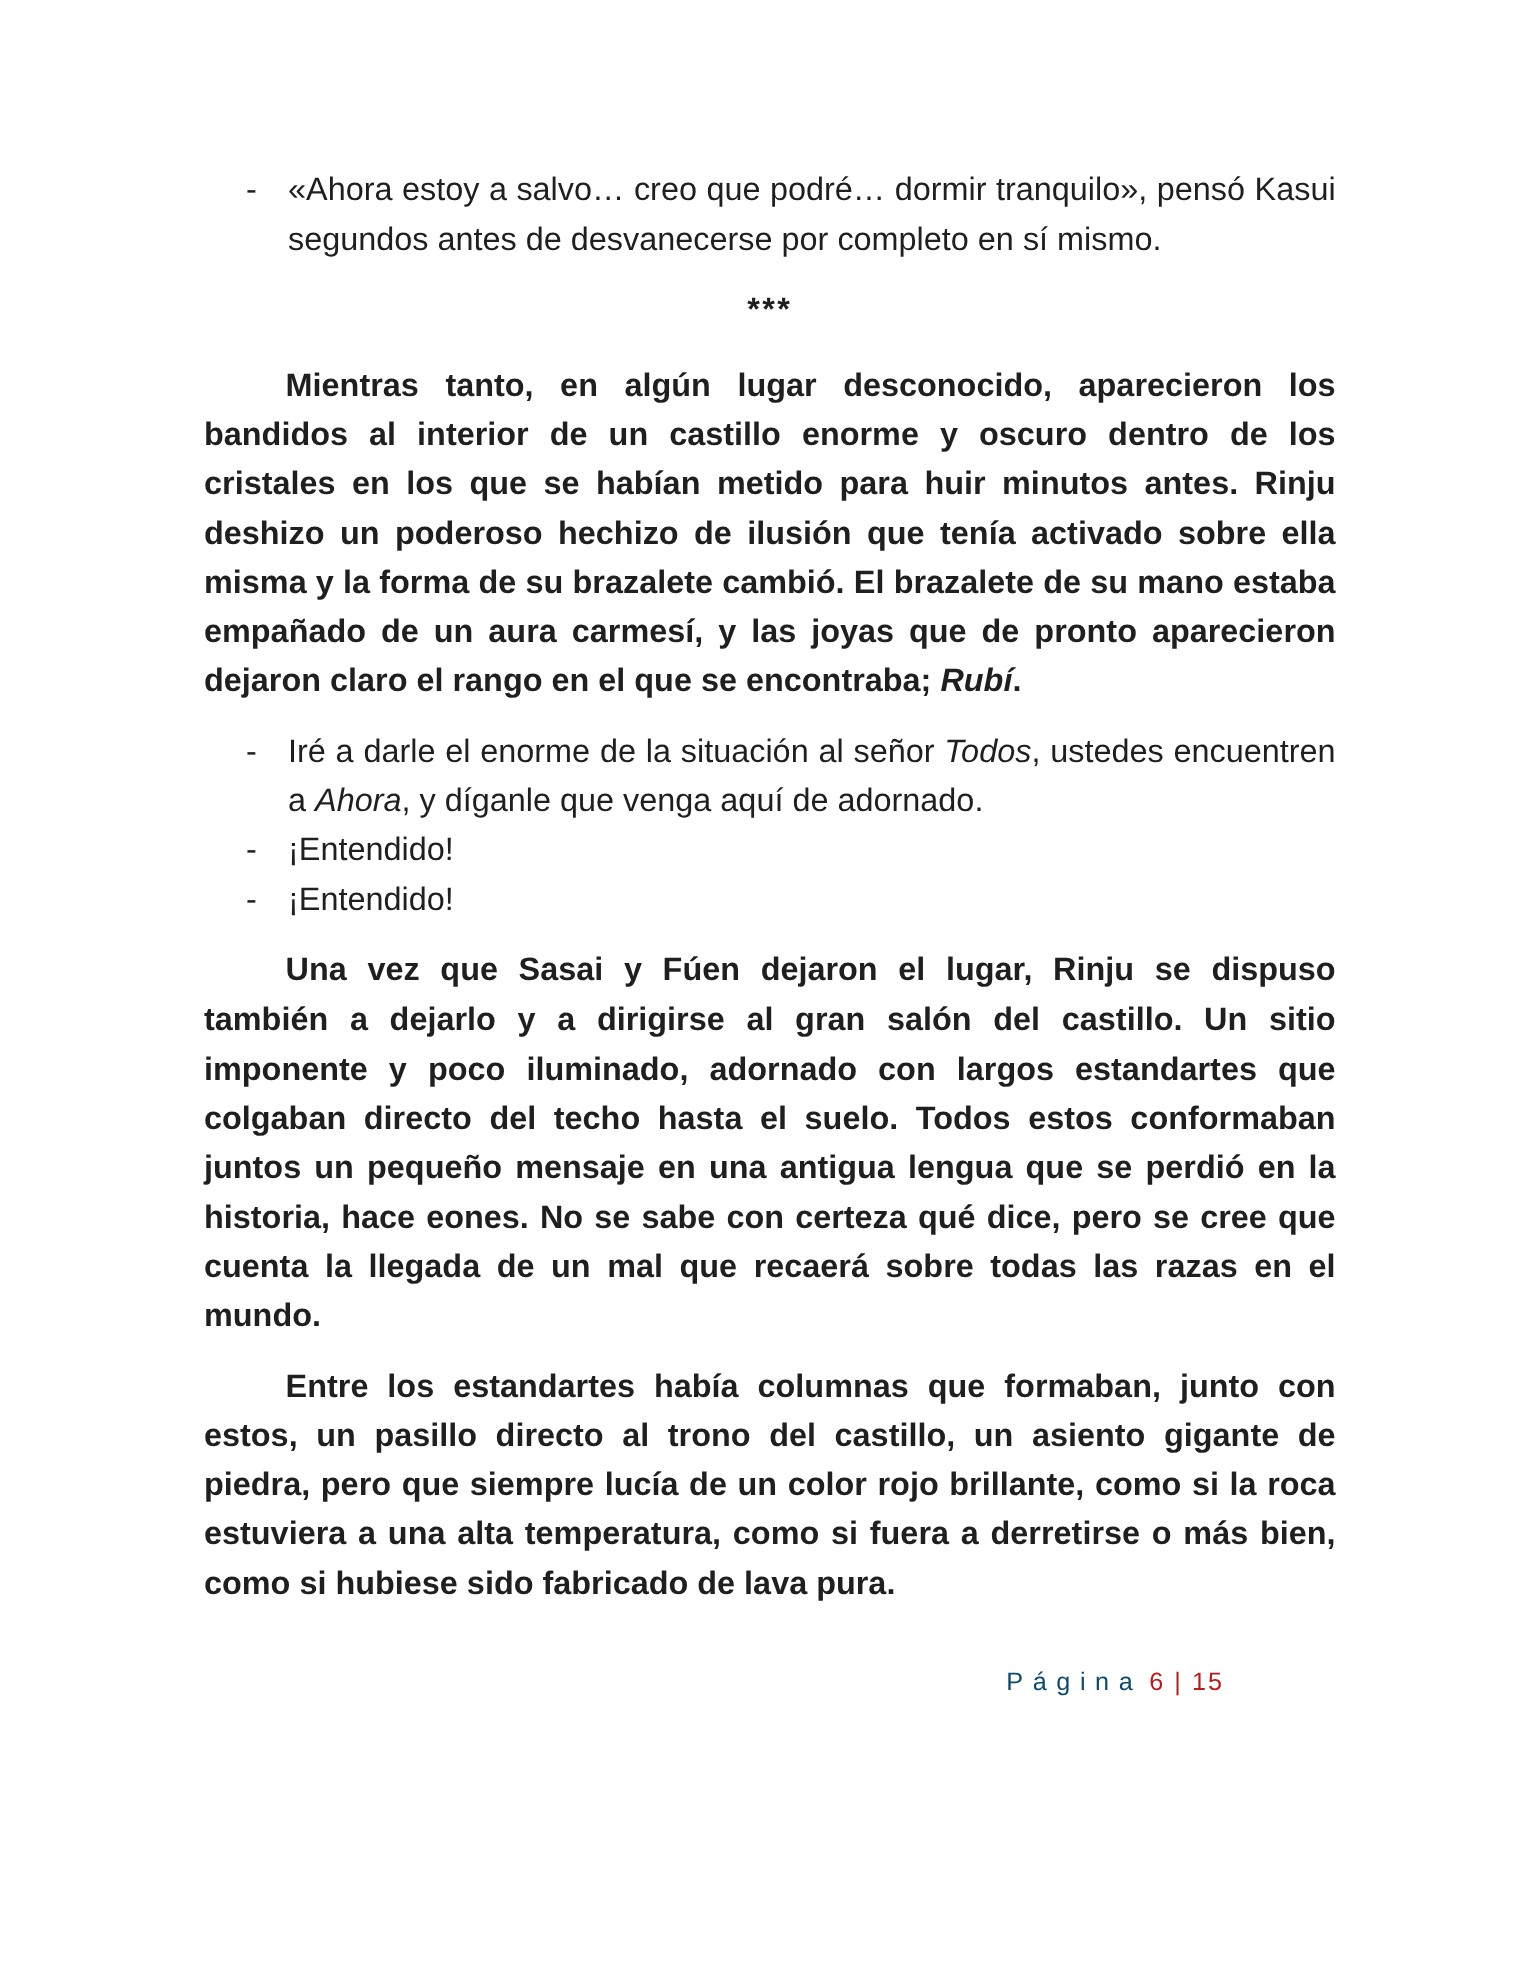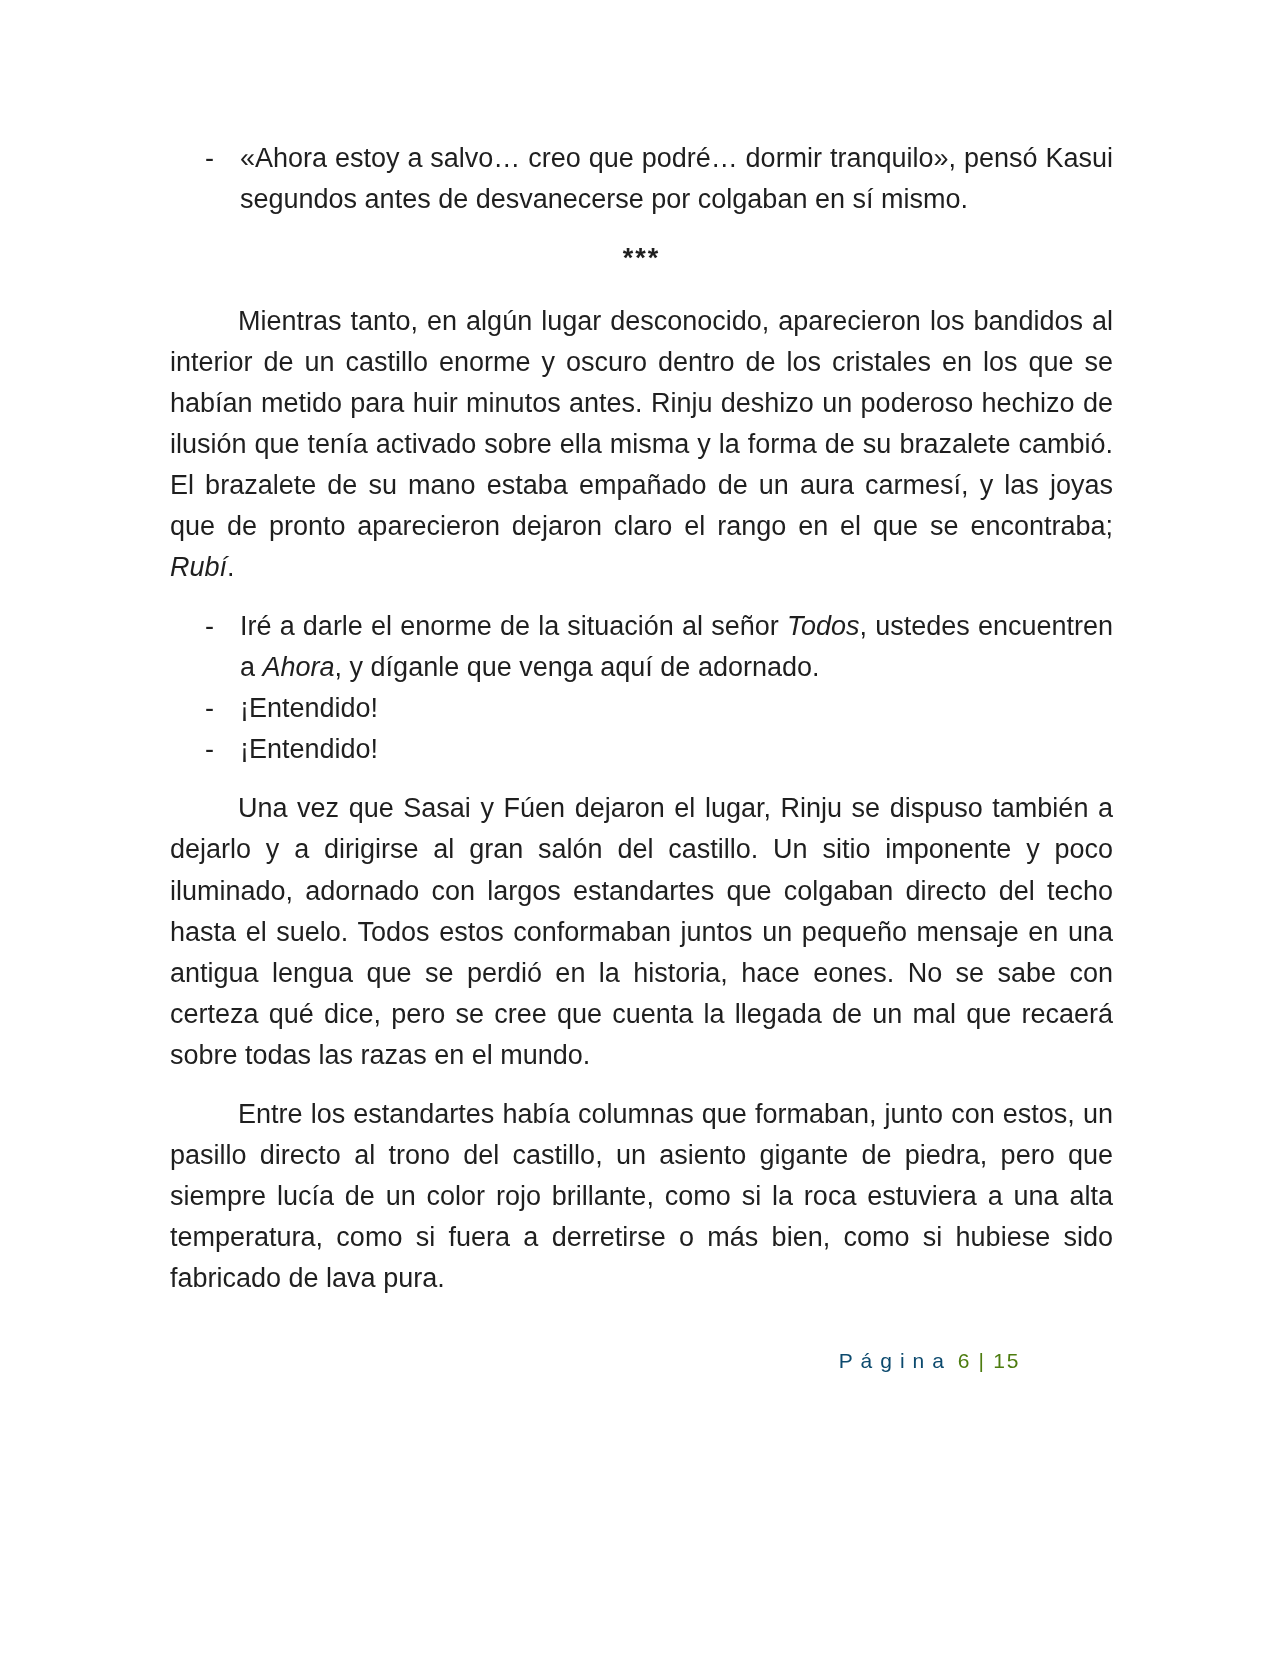--- a/index.html
+++ b/index.html
@@ -22,20 +22,21 @@
     top: 138px;
     left: 170px;
     width: 943px;
     font-size: 27px;
     line-height: 1.52;
   }
   p.body-para {
     margin: 0 0 18px 0;
     text-align: justify;
     text-indent: 68px;
+    font-weight: bold;
   }
   .hang-list {
     margin: 0 0 18px 0;
   }
   .hang-item {
     display: flex;
     margin-left: 35px;
   }
   .dash {
     width: 35px;
@@ -56,34 +57,34 @@
     margin-top: 46px;
     text-align: right;
     padding-right: 93px;
     font-size: 21px;
   }
   .footer-label {
     color: #0c4a6e;
     letter-spacing: 0.38em;
   }
   .footer-page {
-    color: #4d7c0f;
+    color: #b91c1c;
     letter-spacing: 0.08em;
   }
 </style>
 </head>
 <body>
 
 <div class="page">
   <div class="content">
 
     <div class="hang-list">
       <div class="hang-item">
         <span class="dash">-</span>
-        <span class="hang-text">«Ahora estoy a salvo… creo que podré… dormir tranquilo», pensó Kasui segundos antes de desvanecerse por colgaban en sí mismo.</span>
+        <span class="hang-text">«Ahora estoy a salvo… creo que podré… dormir tranquilo», pensó Kasui segundos antes de desvanecerse por completo en sí mismo.</span>
       </div>
     </div>
 
     <div class="separator">***</div>
 
     <p class="body-para"><span>Mientras tanto, en algún lugar desconocido, aparecieron los bandidos al interior de un castillo enorme y oscuro dentro de los cristales en los que se habían metido para huir minutos antes. Rinju deshizo un poderoso hechizo de ilusión que tenía activado sobre ella misma y la forma de su brazalete cambió. El brazalete de su mano estaba empañado de un aura carmesí, y las joyas que de pronto aparecieron dejaron claro el rango en el que se encontraba; </span><i>Rubí</i><span>.</span></p>
 
     <div class="hang-list">
       <div class="hang-item">
         <span class="dash">-</span>

